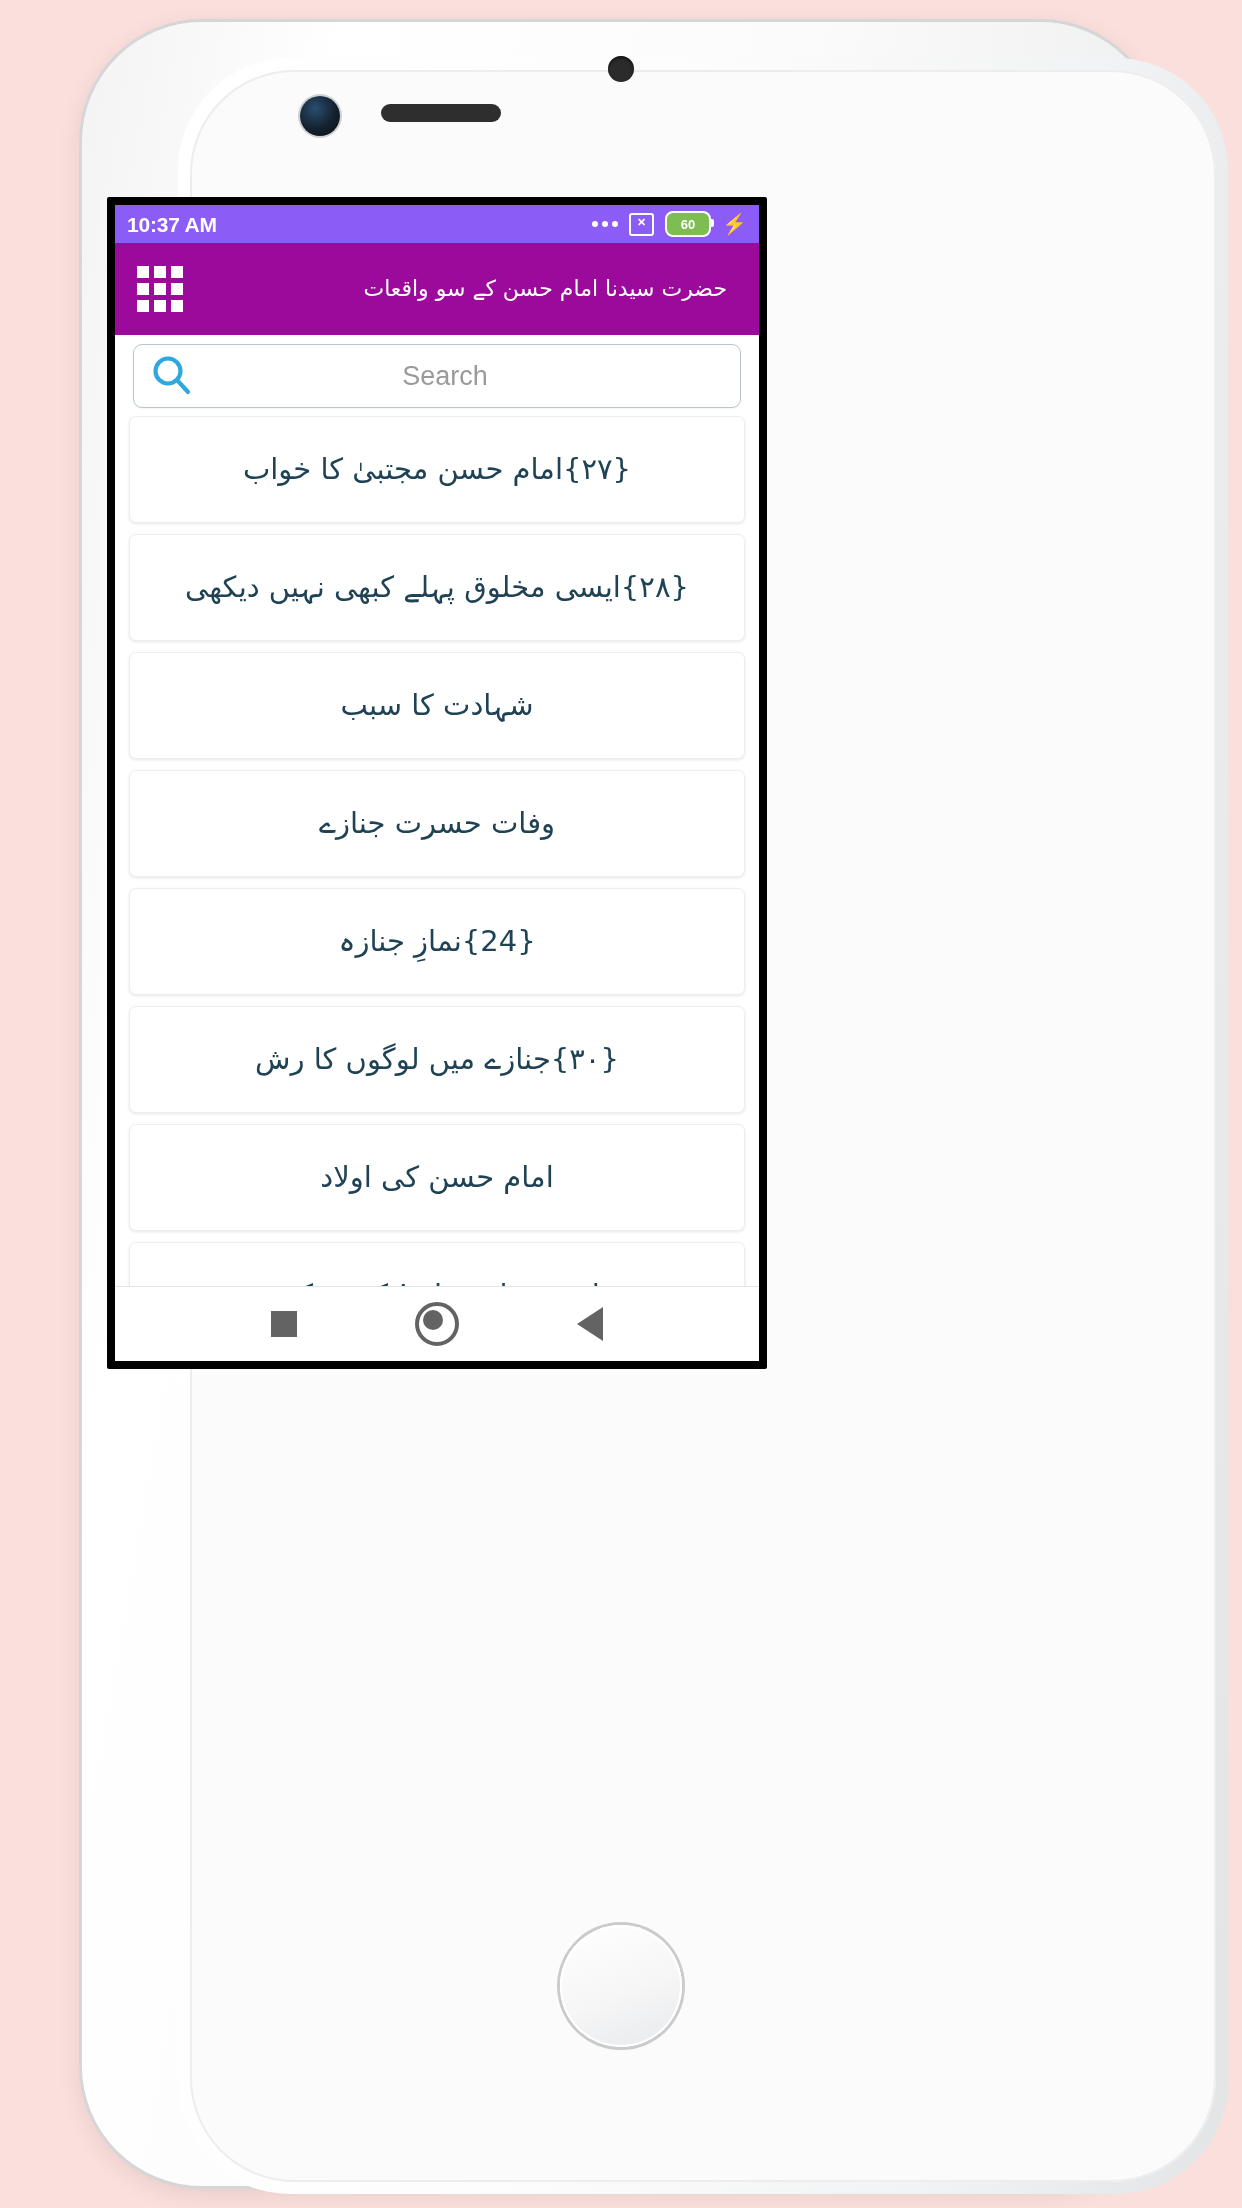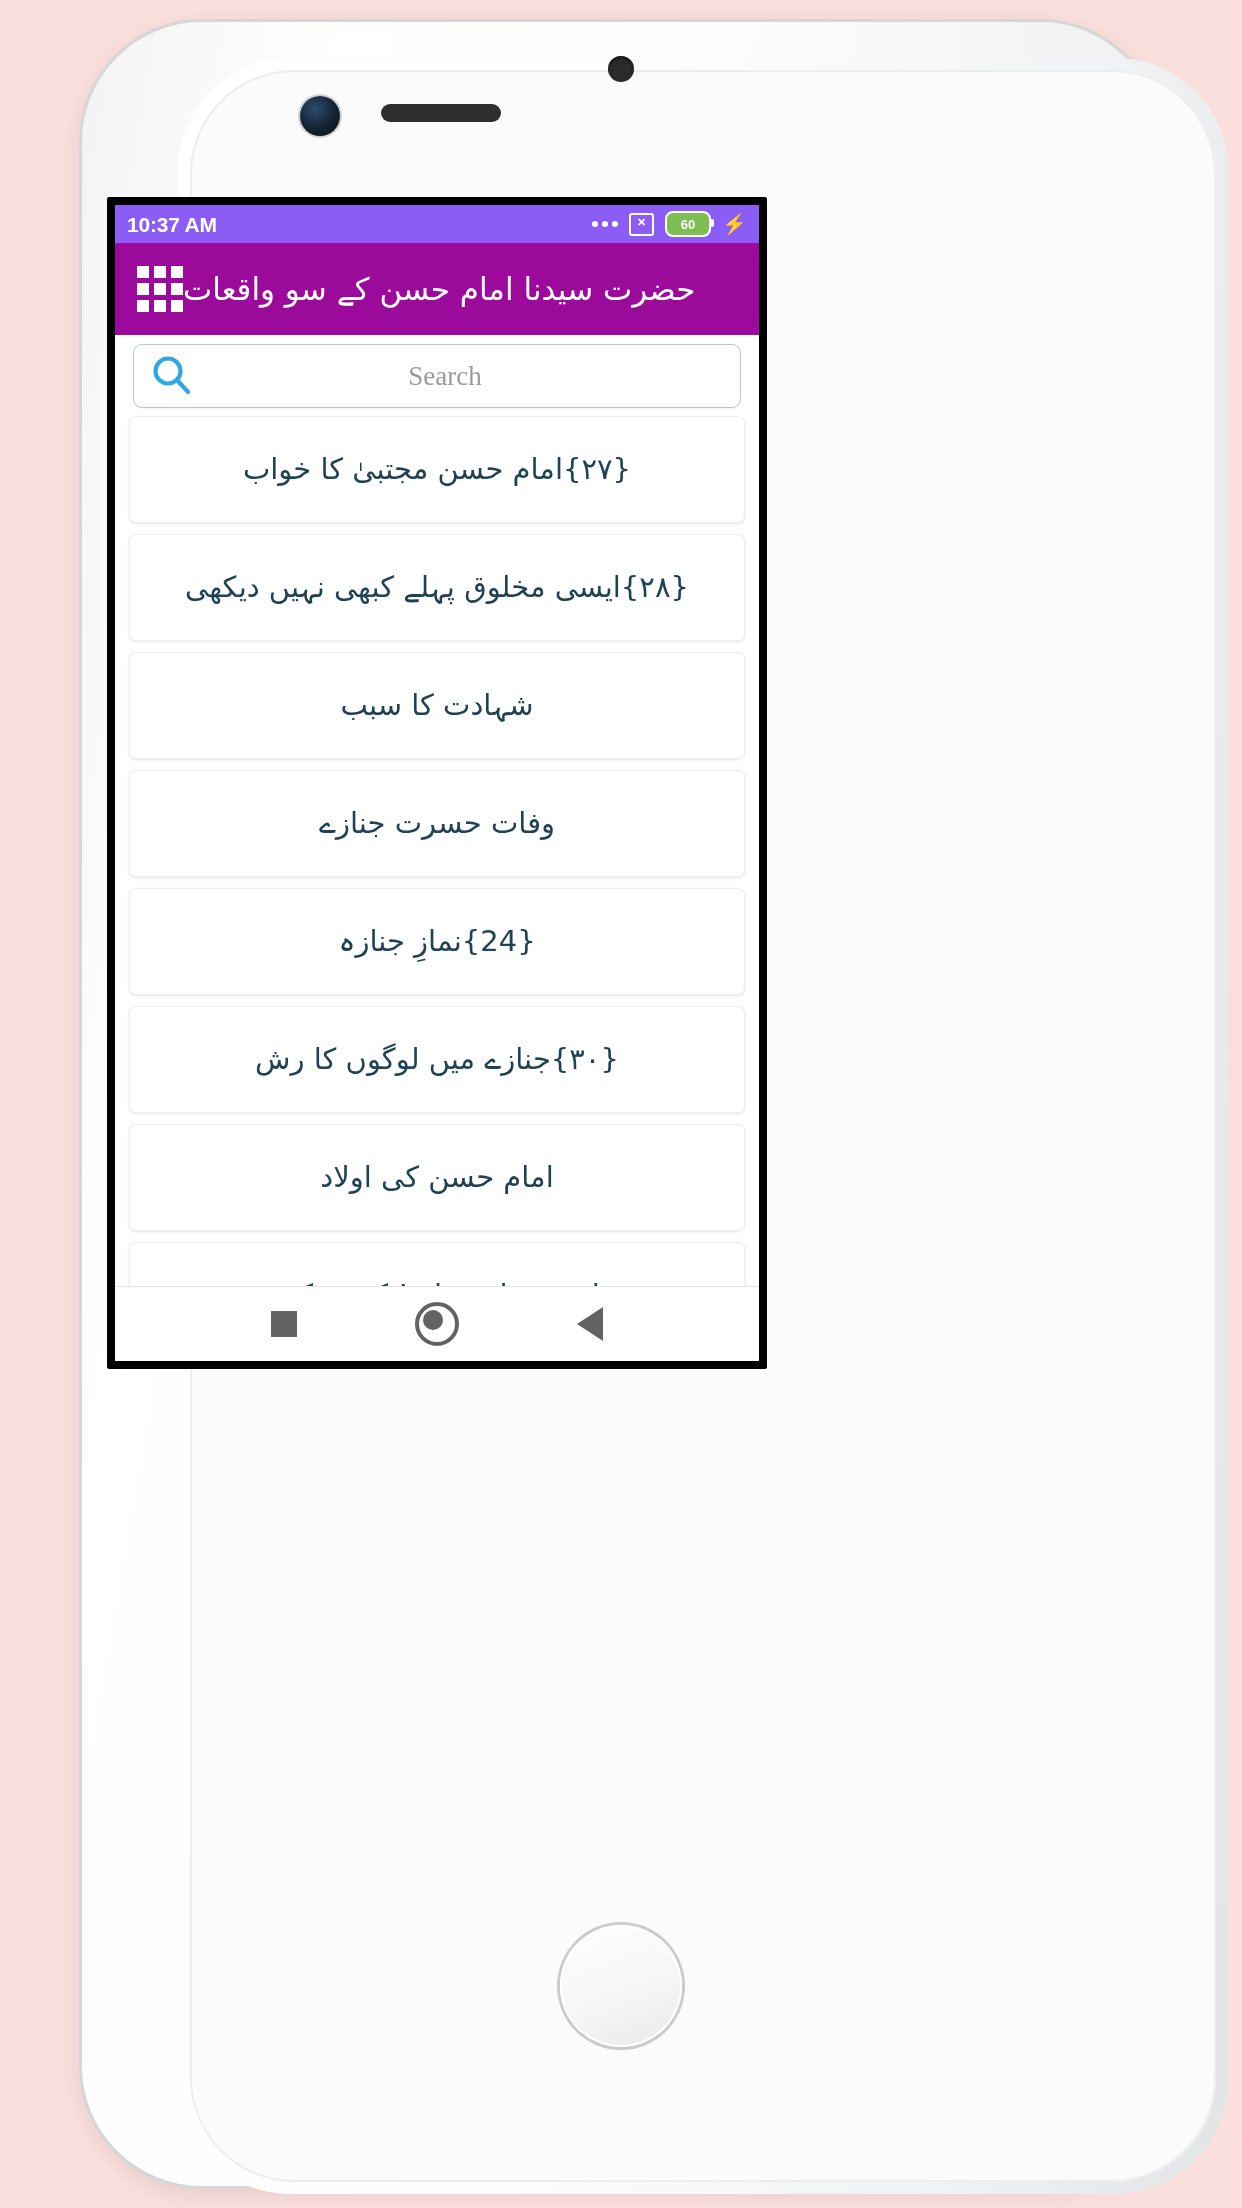--- a/index.html
+++ b/index.html
@@ -209,23 +209,23 @@
     flex: 0 0 auto;
   }
   #grid-menu-icon span {
     background: #ffffff;
     display: block;
     width: 12px;
     height: 12px;
   }
   #app-title {
     flex: 1;
-    text-align: left;
+    text-align: right;
     color: #ffffff;
-    font-size: 31px;
+    font-size: 22px;
     font-family: "DejaVu Sans", "Liberation Sans", sans-serif;
     direction: rtl;
     padding-right: 14px;
     line-height: 1.25;
     white-space: nowrap;
   }
 
   
   #content {
     flex: 1 1 auto;
@@ -257,21 +257,21 @@
     display: block;
   }
   #search-input {
     flex: 1;
     border: none;
     outline: none;
     background: transparent;
     font-size: 27px;
     color: #9a9a9a;
     text-align: center;
-    font-family: Liberation Serif, serif;
+    font-family: Liberation Sans, sans-serif;
     padding-right: 30px;
   }
   #search-input::placeholder { color: #9a9a9a; opacity: 1; }
 
   
   #list {
     flex: 1 1 auto;
     overflow: hidden;
     padding: 0 14px;
   }

